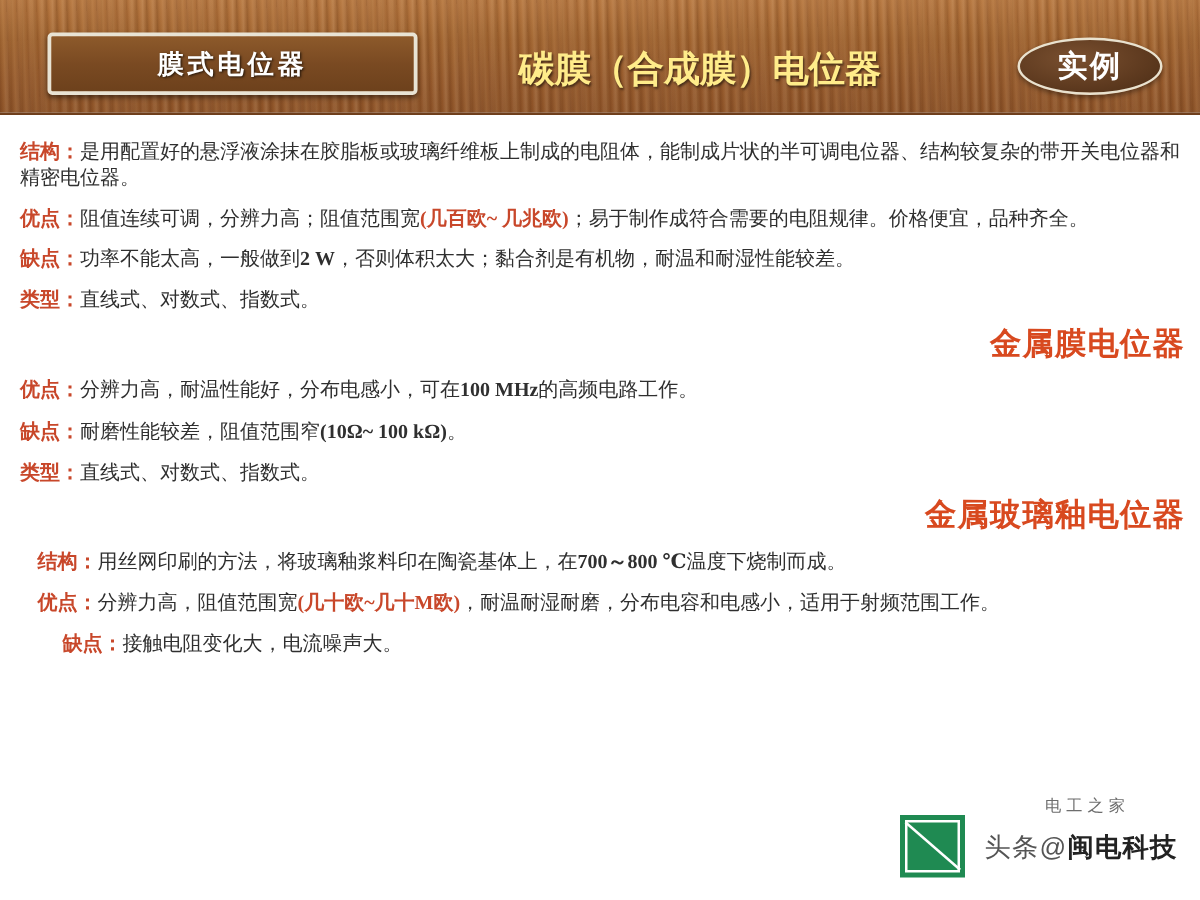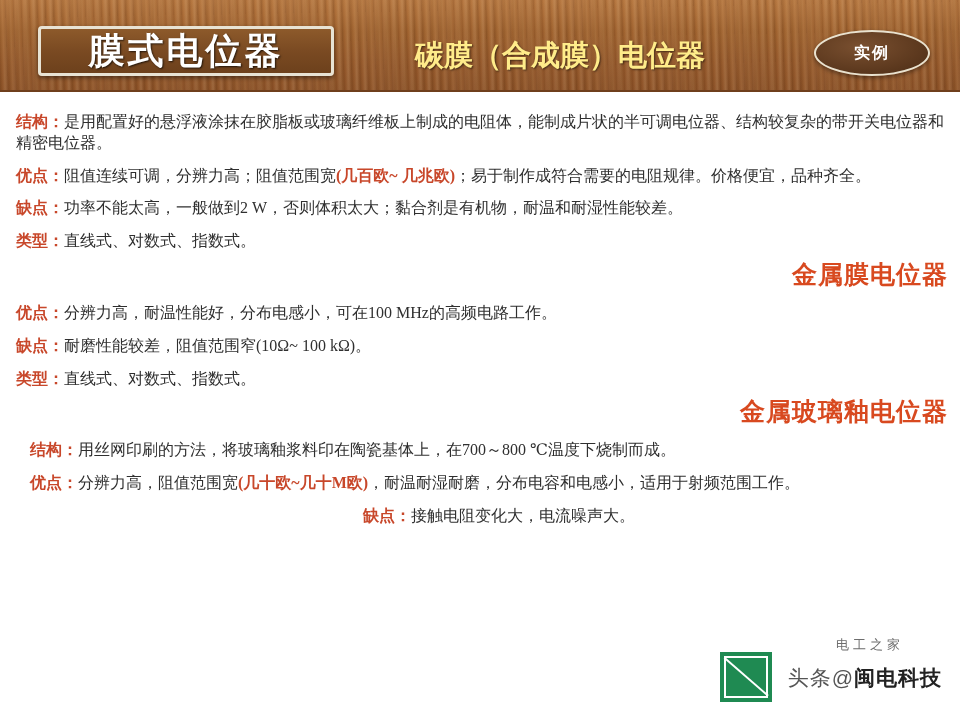--- a/index.html
+++ b/index.html
@@ -49,21 +49,21 @@
     background: linear-gradient(180deg, #8d5a2b 0%, #7a4a22 50%, #6d411c 100%);
     border: 3px solid #e8e3d4;
     border-radius: 4px;
     box-shadow: 0 2px 4px rgba(0,0,0,0.45);
     display: flex;
     align-items: center;
     justify-content: center;
   }
   .title-plate span {
     color: #ffffff;
-    font-size: 36px;
+    font-size: 21px;
     font-weight: bold;
     letter-spacing: 3px;
     text-shadow: 1px 1px 2px rgba(0,0,0,0.7);
     font-family: "Liberation Serif", "DejaVu Serif", serif;
   }
   .header-title {
     position: absolute;
     left: 415px;
     top: 36px;
     color: #ffec8a;
@@ -81,21 +81,21 @@
     border-radius: 50%;
     background: radial-gradient(ellipse at 40% 35%, #7a5030 0%, #5e3a1f 60%, #4a2c15 100%);
     border: 2px solid #e9e2cf;
     display: flex;
     align-items: center;
     justify-content: center;
     box-shadow: 0 2px 4px rgba(0,0,0,0.4);
   }
   .example-badge span {
     color: #ffffff;
-    font-size: 16px;
+    font-size: 24px;
     font-weight: bold;
     letter-spacing: 2px;
   }
 
   
   .content {
     position: relative;
     padding: 8px 12px 0 16px;
     box-sizing: border-box;
   }
@@ -108,39 +108,38 @@
   }
   .para .lbl {
     color: #c8472a;
     font-weight: bold;
   }
   .para .hl {
     color: #c8472a;
     font-weight: bold;
   }
   .para .bold {
-    font-weight: normal;
+    font-weight: bold;
   }
   .sec-title {
     text-align: right;
     color: #d8491f;
     font-size: 25px;
     font-weight: bold;
     margin: 6px 0 4px 0;
     letter-spacing: 1px;
   }
   .block {
     margin-bottom: 0px;
   }
   .indent1 {
     padding-left: 14px;
   }
   .indent2 {
     padding-left: 34px;
-    text-align: center;
   }
 
   
   .wm-logo {
     position: absolute;
     right: 188px;
     bottom: 18px;
     width: 52px;
     height: 50px;
     background: #1f8a52;

